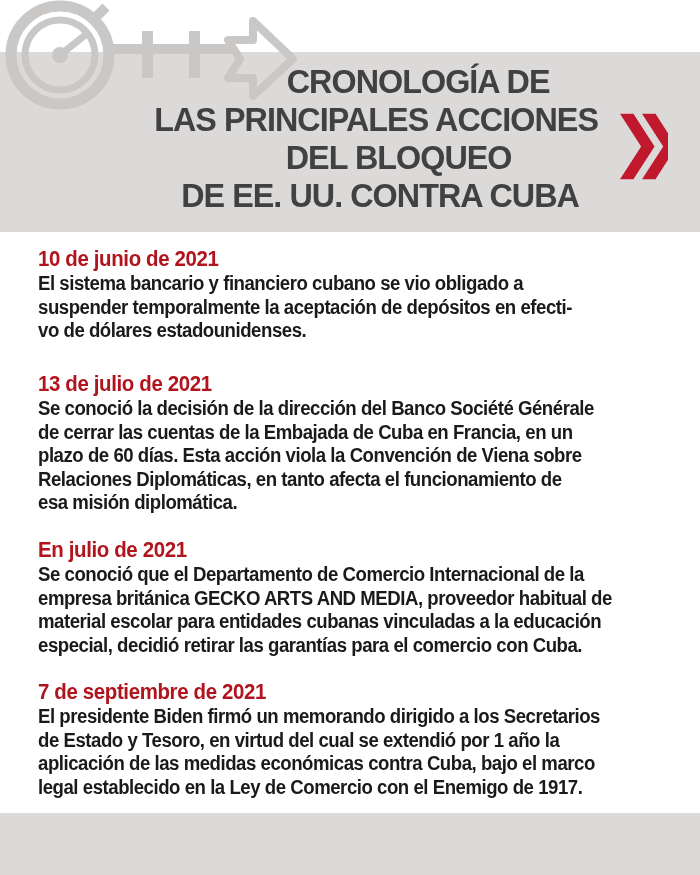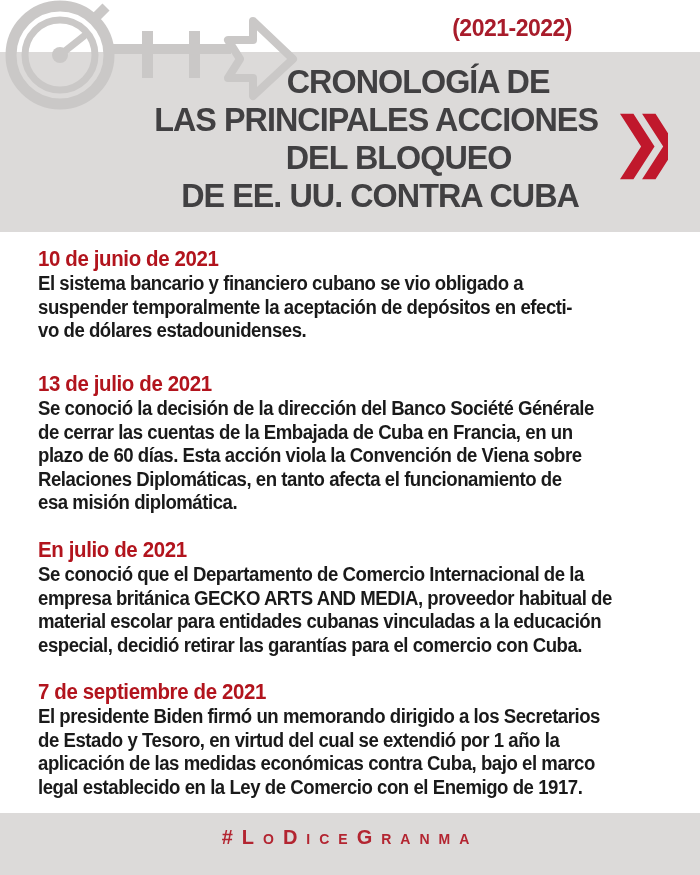--- a/index.html
+++ b/index.html
@@ -64,21 +64,20 @@
       <path d="M253,21 L293,59 L253,96 L253,78 L228,78 L240,59 L228,40 L253,40 Z" stroke-width="8" stroke-linejoin="round"></path>
     </g>
     <g fill="#cac8c7" stroke="none">
       <circle cx="60" cy="55" r="8"></circle>
       <rect x="109" y="44" width="122" height="10"></rect>
       <rect x="142" y="31" width="11" height="47"></rect>
       <rect x="189" y="31" width="11" height="47"></rect>
     </g>
   </svg>
 
-  <div class="period">(2021-2022)</div>
 
   <div class="title">
     <div class="tl">CRONOLOGÍA DE</div>
     <div class="tl">LAS PRINCIPALES ACCIONES</div>
     <div class="tl">DEL BLOQUEO</div>
     <div class="tl">DE EE. UU. CONTRA CUBA</div>
   </div>
 
   <svg class="chevrons" width="48" height="67" viewBox="0 0 50 68">
     <g fill="#c0182c">
@@ -113,15 +112,14 @@
 
   <div class="entry e4">
     <p class="date">7 de septiembre de 2021</p>
     <p class="body">El presidente Biden firmó un memorando dirigido a los Secretarios
 de Estado y Tesoro, en virtud del cual se extendió por 1 año la
 aplicación de las medidas económicas contra Cuba, bajo el marco
 legal establecido en la Ley de Comercio con el Enemigo de 1917.</p>
   </div>
 
   <div class="footer-band"></div>
-  <div class="hashtag">#LoDiceGranma</div>
 
 </div>
 
 </body></html>

